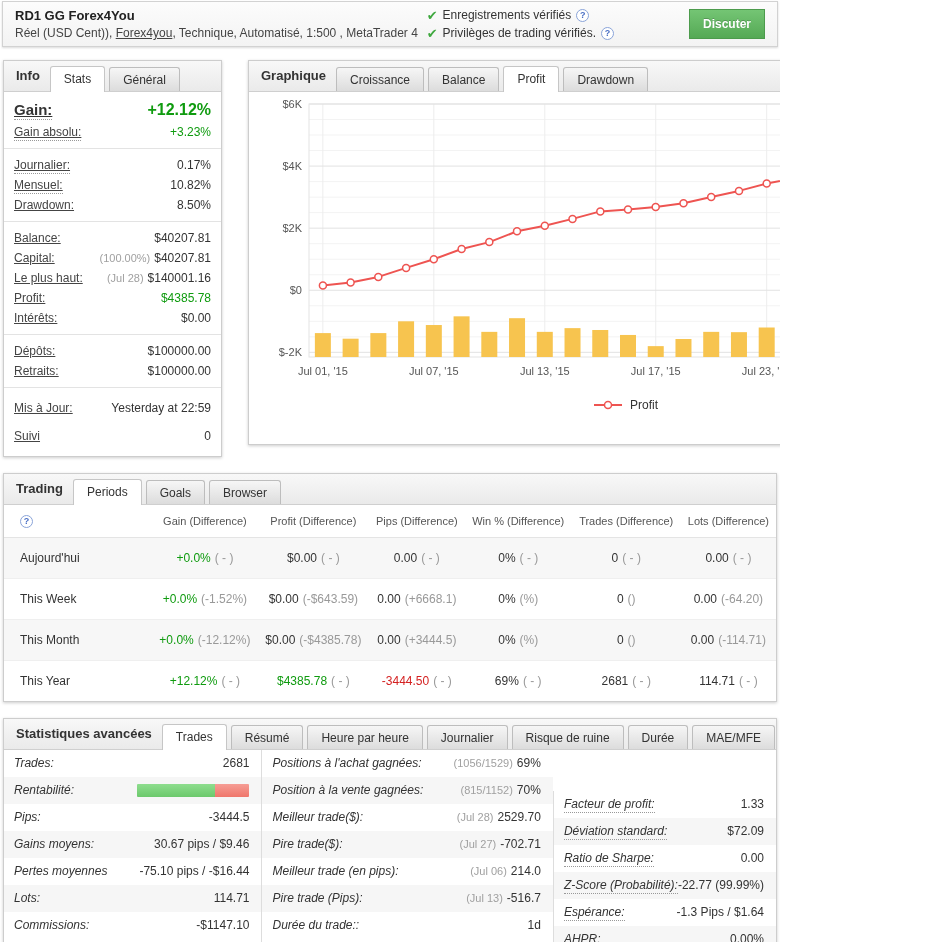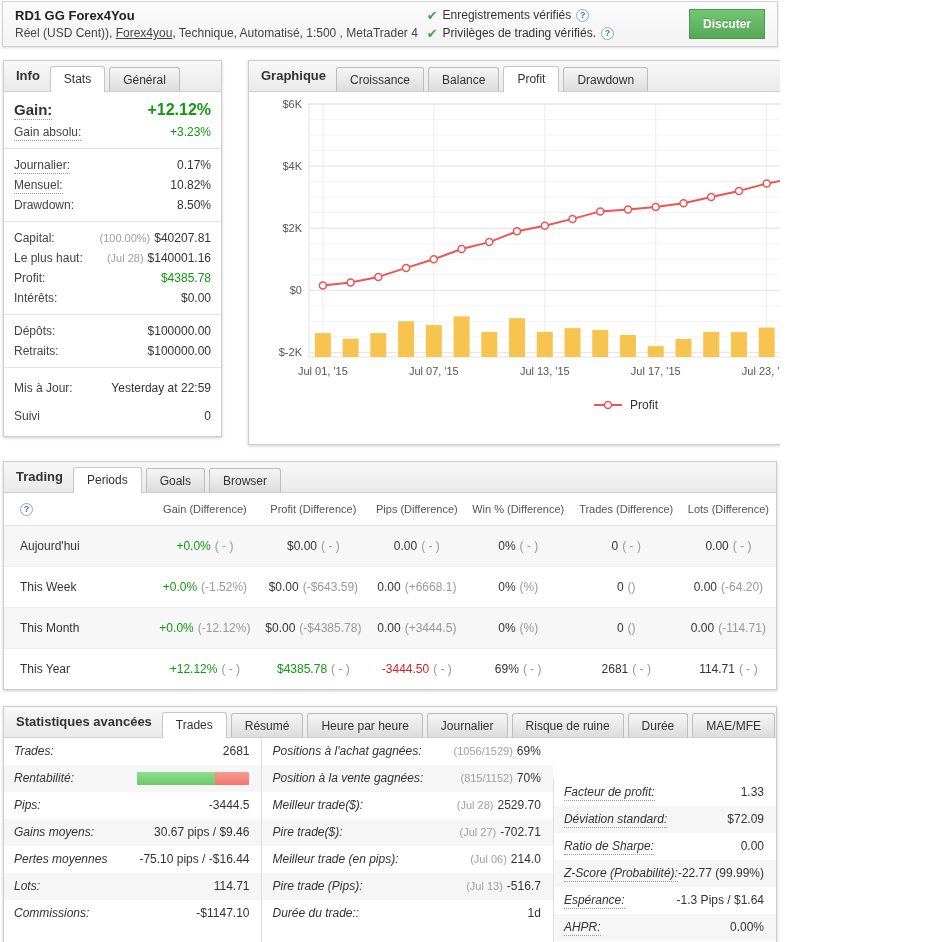--- a/index.html
+++ b/index.html
@@ -35,21 +35,21 @@
 
   .row1 { display:flex; margin:13px 3px 0; gap:26px; align-items:flex-start; }
 
   
   .info-panel { width:219px; flex:none; }
   .info-body { font-size:12px; }
   .isec { border-bottom:1px solid #e3e3e3; padding:6px 10px; }
   .isec:last-child { border-bottom:none; }
   .irow { display:flex; justify-content:space-between; padding:3px 0; align-items:baseline; }
   .irow.roomy { padding:7px 0; }
-  .ilabel { color:#444; }
+  .ilabel { color:#444;text-decoration:underline; }
   .dotted-u { border-bottom:1px dotted #999; padding-bottom:1px; cursor:help; }
   .ival { color:#333; text-align:right; white-space:nowrap; }
   .pfx { color:#a0a0a0; margin-right:4px; font-size:11px; }
   .green { color:#0f9b0f; }
   .red { color:#d42020; }
   .irow.big .ilabel { font-weight:bold; font-size:15px; color:#333; }
   .irow.big .ival { font-weight:bold; font-size:16px; }
 
   
   .chart-panel { flex:1; }
@@ -137,20 +137,24 @@
             <div class="irow">
               <span class="ilabel"><span class="dotted-u">Mensuel:</span></span>
               <span class="ival"><span>10.82%</span></span>
             </div>
             <div class="irow">
               <span class="ilabel"><span>Drawdown:</span></span>
               <span class="ival"><span>8.50%</span></span>
             </div>
           </div>
           <div class="isec">
+            <div class="irow">
+              <span class="ilabel"><span>Balance:</span></span>
+              <span class="ival"><span>$40207.81</span></span>
+            </div>
             <div class="irow">
               <span class="ilabel"><span>Capital:</span></span>
               <span class="ival"><span class="pfx">(100.00%)</span><span>$40207.81</span></span>
             </div>
             <div class="irow">
               <span class="ilabel"><span>Le plus haut:</span></span>
               <span class="ival"><span class="pfx">(Jul 28)</span><span>$140001.16</span></span>
             </div>
             <div class="irow">
               <span class="ilabel"><span>Profit:</span></span>

